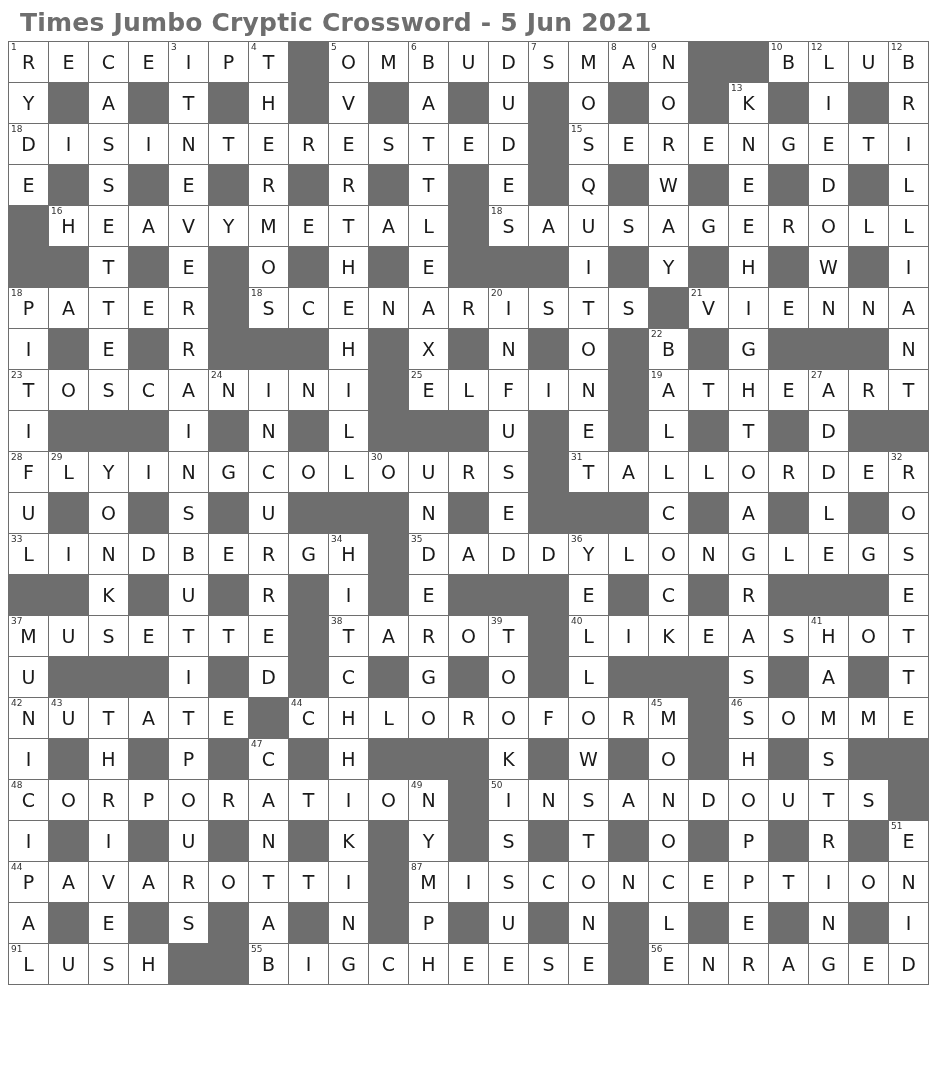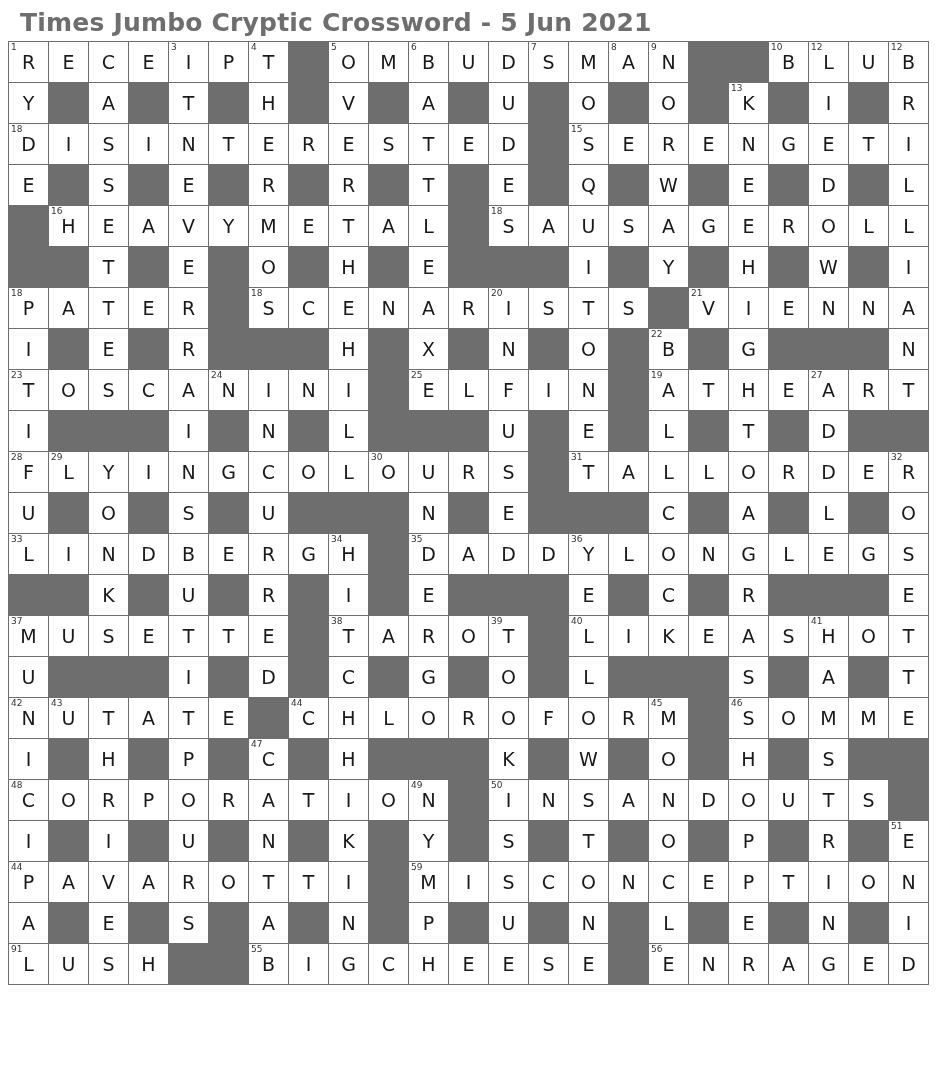--- a/index.html
+++ b/index.html
@@ -1279,21 +1279,21 @@
             <span class="letter">T</span>
           </td>
           <td class="cell">
             <span class="letter">T</span>
           </td>
           <td class="cell">
             <span class="letter">I</span>
           </td>
           <td class="block"></td>
           <td class="cell">
-            <span class="num">59</span>
+            <span class="num">87</span>
             <span class="letter">M</span>
           </td>
           <td class="cell">
             <span class="letter">I</span>
           </td>
           <td class="cell">
             <span class="letter">S</span>
           </td>
           <td class="cell">
             <span class="letter">C</span>

